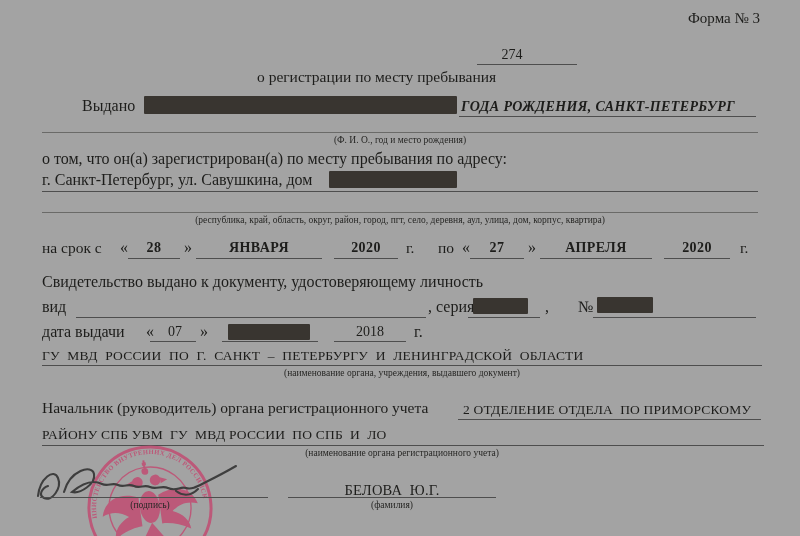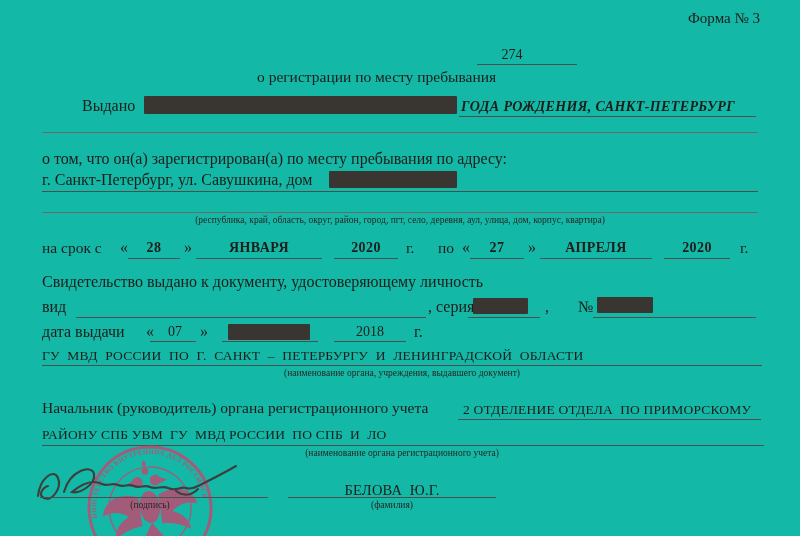--- a/index.html
+++ b/index.html
@@ -1,18 +1,18 @@
 <!DOCTYPE html>
 <html><head>
 <meta charset="utf-8">
 <style>
   html,body{margin:0;padding:0;background:#ffffff;}
   .page{
     position:relative;width:800px;height:536px;overflow:hidden;
-    background:#14b8a6;
+    background:#a3a3a3;
     font-family:"Liberation Serif","DejaVu Serif",serif;
     color:#1d1d1b;
   }
   .t{position:absolute;white-space:pre;font-size:16px;line-height:1.15;}
   .ctr{text-align:center;}
   .caps{font-size:13.5px;letter-spacing:.2px;}
   .cap{position:absolute;font-size:9.5px;color:#262624;white-space:pre;}
   .line{position:absolute;height:0;border-top:1.4px solid #4e4e4e;}
   .thin{border-top:1px solid #6a6a68;}
   .bar{position:absolute;background:#393530;border-radius:1px;}
@@ -30,20 +30,21 @@
   <div class="t ctr" style="left:480px;top:47px;width:64px;font-size:14px;">274</div>
   <div class="line" style="left:477px;top:64px;width:100px;"></div>
   <div class="t" style="left:257px;top:68px;font-size:15.5px;">о регистрации по месту пребывания</div>
 
   <div class="t" style="left:82px;top:97px;">Выдано</div>
   <div class="bar" style="left:144px;top:96px;width:313px;height:18px;"></div>
   <div class="t val" style="left:461px;top:99px;font-style:italic;">ГОДА РОЖДЕНИЯ, САНКТ-ПЕТЕРБУРГ</div>
   <div class="line" style="left:459px;top:116px;width:297px;"></div>
 
   <div class="line thin" style="left:42px;top:132px;width:716px;"></div>
+  <div class="cap ctr" style="left:42px;top:135px;width:716px;">(Ф. И. О., год и место рождения)</div>
 
   <div class="t" style="left:42px;top:150px;">о том, что он(а) зарегистрирован(а) по месту пребывания по адресу:</div>
   <div class="t" style="left:42px;top:171px;">г. Санкт-Петербург, ул. Савушкина, дом</div>
   <div class="bar" style="left:329px;top:171px;width:128px;height:17px;"></div>
   <div class="line" style="left:42px;top:191px;width:716px;"></div>
   <div class="line thin" style="left:42px;top:212px;width:716px;"></div>
   <div class="cap ctr" style="left:42px;top:215px;width:716px;">(республика, край, область, округ, район, город, пгт, село, деревня, аул, улица, дом, корпус, квартира)</div>
 
   <div class="t" style="left:42px;top:239px;font-size:15.5px;">на срок с</div>
   <div class="t" style="left:120px;top:239px;">«</div>

